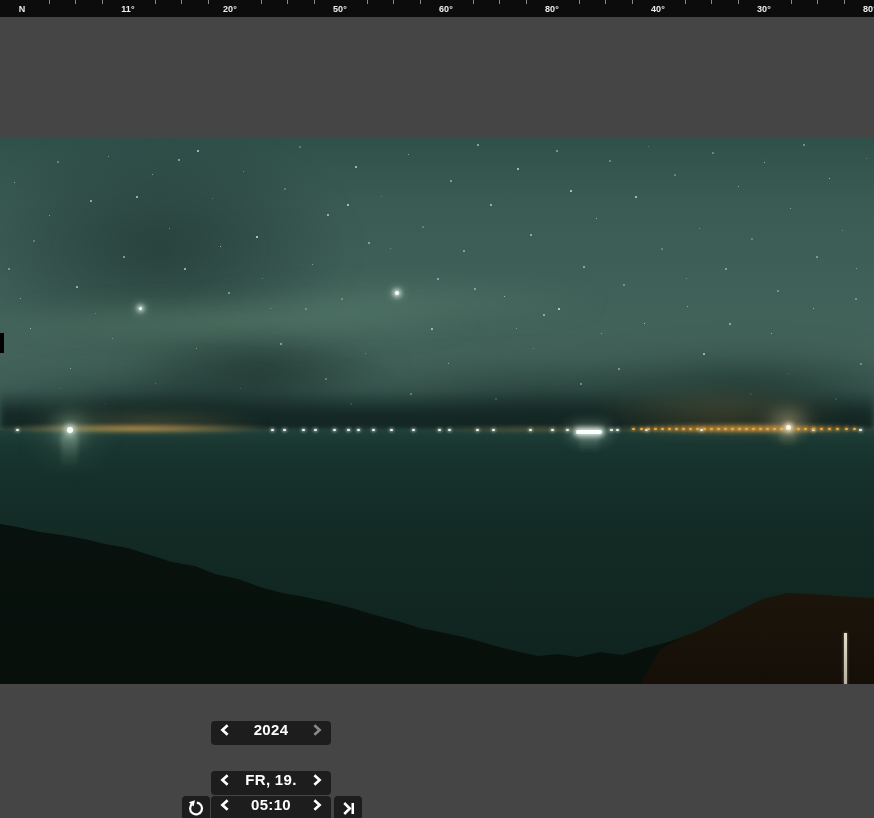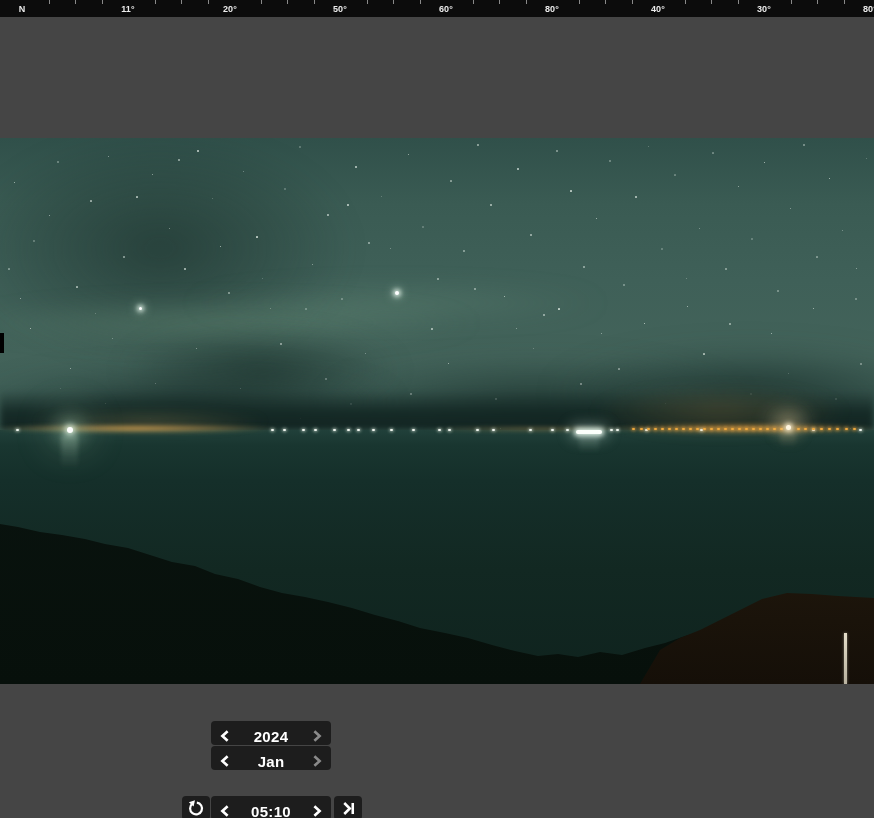--- a/index.html
+++ b/index.html
@@ -50,21 +50,21 @@
   #pole{left:844px;top:495px;width:3px;height:51px;background:linear-gradient(180deg,#e4ddc9,#b9b2a0);box-shadow:0 0 3px rgba(230,225,205,.5);}
 
   .star{position:absolute;border-radius:50%;background:#e9f3ec;}
   .bstar{position:absolute;border-radius:50%;background:#ffffff;box-shadow:0 0 4px 2px rgba(230,245,235,.8),0 0 10px 4px rgba(200,230,210,.3);}
   .wdot{position:absolute;width:3px;height:2px;border-radius:1px;background:#eef4ee;box-shadow:0 0 3px 1px rgba(235,245,235,.55);}
   .odot{position:absolute;width:3px;height:2px;border-radius:1px;background:#eda83e;box-shadow:0 0 3px 1px rgba(232,160,60,.6);}
 
   #pan-handle{position:absolute;left:0;top:333px;width:4px;height:20px;background:#000;}
 
   
-  .ctrl-box{position:absolute;background:#1d1d1d;border-radius:4px;display:flex;align-items:flex-end;justify-content:space-between;box-sizing:border-box;}
+  .ctrl-box{position:absolute;background:#1d1d1d;border-radius:4px;display:flex;align-items:flex-start;justify-content:space-between;box-sizing:border-box;}
   .stepper-row{width:120px;height:24px;left:211px;padding:0 6px;}
   .step-value{color:#fff;font-size:15px;font-weight:bold;letter-spacing:.3px;}
   .step-btn{background:none;border:none;padding:0;margin:0;width:16px;height:18px;display:flex;align-items:center;justify-content:center;cursor:pointer;}
   .step-btn svg{display:block;}
   .step-btn path{stroke:#fff;stroke-width:3;fill:none;}
   .step-btn.disabled path{stroke:#8a8a8a;}
   .icon-box{width:28px;height:24px;justify-content:center;}
   .icon-box button{background:none;border:none;padding:0;margin:0;cursor:pointer;display:flex;align-items:center;justify-content:center;width:100%;height:100%;}
   .icon-box svg{display:block;}
 </style>
@@ -324,38 +324,38 @@
     <span class="step-value">2024</span>
     <button class="step-btn next disabled" aria-label="next year">
       <span>
           <svg width="14" height="16" viewBox="0 0 16 16">
             <path d="M5 2.5 L11 8 L5 13.5"></path>
           </svg>
         </span>
     </button>
   </div>
 
-  <div class="ctrl-box stepper-row" style="top:746px">
-    <button class="step-btn prev" aria-label="previous month">
+
+  <div class="ctrl-box stepper-row" style="top:771px">
+    <button class="step-btn prev" aria-label="previous day">
       <span>
           <svg width="14" height="16" viewBox="0 0 16 16">
             <path d="M11 2.5 L5 8 L11 13.5"></path>
           </svg>
         </span>
     </button>
-    <span class="step-value">Jan</span>
-    <button class="step-btn next disabled" aria-label="next month">
+    <span class="step-value">FR, 19.</span>
+    <button class="step-btn next" aria-label="next day">
       <span>
           <svg width="14" height="16" viewBox="0 0 16 16">
             <path d="M5 2.5 L11 8 L5 13.5"></path>
           </svg>
         </span>
     </button>
   </div>
-
 
   <div class="ctrl-box icon-box" style="left:182px;top:796px">
     <button aria-label="reload">
       <span>
         <svg width="17" height="17" viewBox="0 0 20 20">
           <path d="M5.2 4.4 A 7 7 0 1 0 10.4 3" fill="none" stroke="#fff" stroke-width="2.6"></path>
           <polygon points="8.2,0.4 1.0,2.6 6.6,7.6" fill="#fff"></polygon>
         </svg>
       </span>
     </button>

